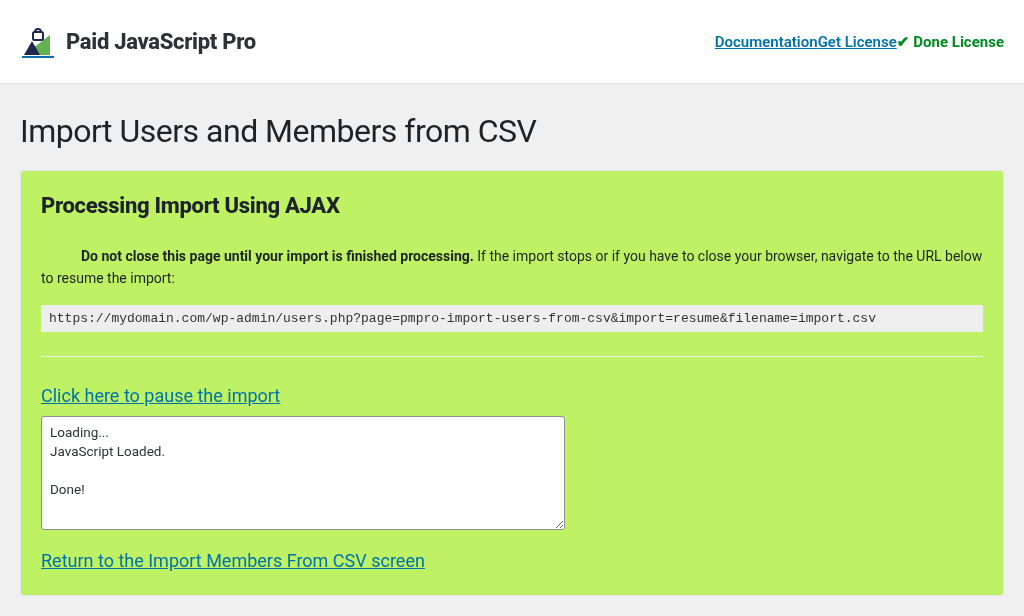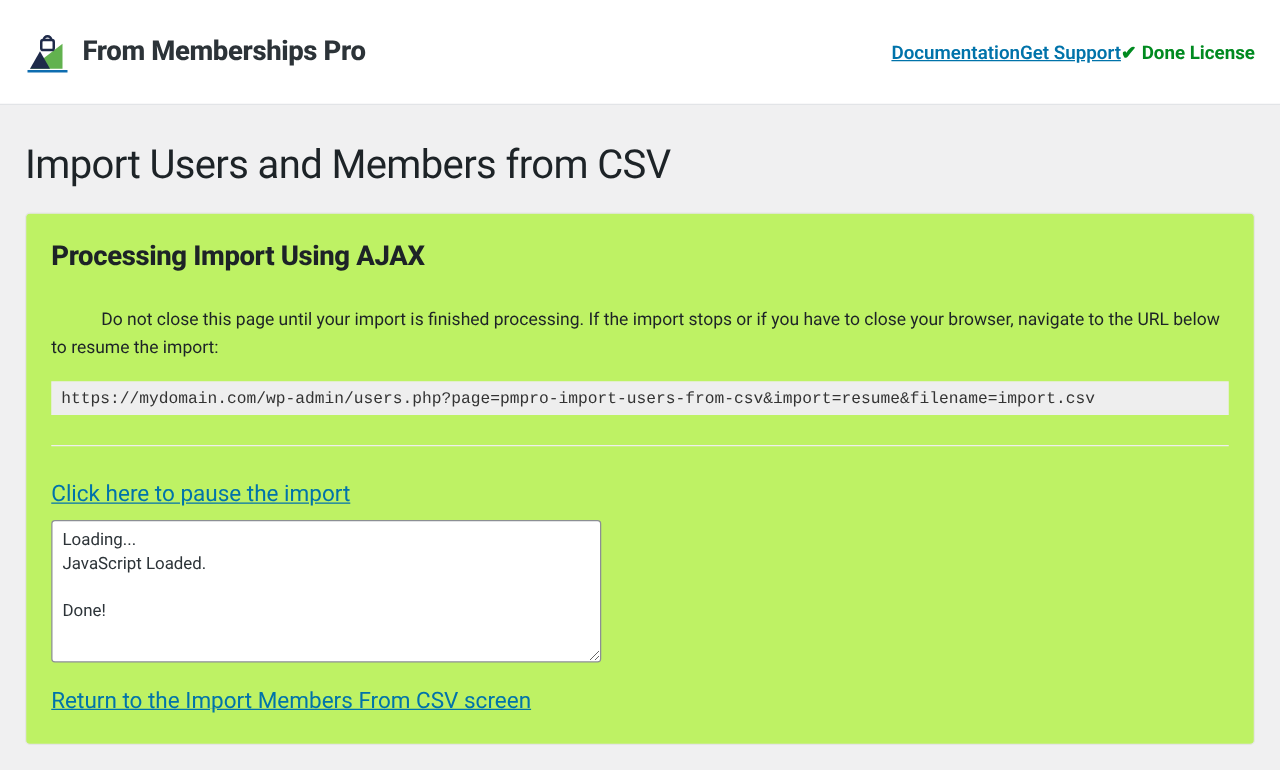--- a/index.html
+++ b/index.html
@@ -72,21 +72,21 @@
     font-weight: 800;
     margin: 10px 0 28px 0;
     letter-spacing: -0.3px;
   }
   .warning-line {
     font-size: 14px;
     line-height: 1.55;
     margin: 0 0 10px 0;
   }
   .warning-line .strong {
-    font-weight: 400;
+    font-weight: 700;
     padding-left: 40px;
   }
   .code-block {
     background: #eeeeee;
     font-family: ui-monospace, SFMono-Regular, Menlo, Consolas, "Liberation Mono", monospace;
     font-size: 13px;
     padding: 6px 8px;
     margin: 16px 0 24px 0;
     white-space: pre-wrap;
     word-break: break-all;
@@ -98,21 +98,21 @@
     margin: 0 0 28px 0;
   }
   a.pause-link, a.return-link {
     color: #0073aa;
     text-decoration: underline;
     font-size: 18px;
   }
   .pause-link { display:inline-block; margin-bottom: 10px; }
   textarea.log-area {
     display: block;
-    width: 440px;
+    width: 524px;
     height: 114px;
     font-family: -apple-system, BlinkMacSystemFont, "Segoe UI", Roboto, sans-serif;
     font-size: 13.5px;
     line-height: 1.4;
     padding: 6px 8px;
     border: 1px solid #8c8f94;
     border-radius: 3px;
     resize: both;
     margin-bottom: 20px;
     color: #2c3338;
@@ -126,25 +126,25 @@
   <div class="brand-wrap">
     <span class="brand-logo">
       <svg width="36" height="34" viewBox="0 0 36 34">
         <path d="M4 30 L30 10 L30 30 Z" fill="#62b24f"></path>
         <path d="M4 30 L12 16 L20 30 Z" fill="#1e2a4a"></path>
         <path d="M2 32 L34 32" stroke="#0e6db0" stroke-width="2"></path>
         <rect x="13" y="7" width="10" height="8" rx="1.5" fill="none" stroke="#1e2a4a" stroke-width="2"></rect>
         <path d="M15 7 a3 3 0 0 1 6 0" fill="none" stroke="#1e2a4a" stroke-width="2"></path>
       </svg>
     </span>
-    <span class="brand-name">From Memberships Pro</span>
+    <span class="brand-name">Paid JavaScript Pro</span>
   </div>
   <div class="topbar-links">
     <a href="#">Documentation</a>
-    <a href="#">Get Support</a>
+    <a href="#">Get License</a>
     <span class="license-valid">
       <span class="check">✔</span>
       <span>Done License</span>
     </span>
   </div>
 </div>
 
 <div class="page-wrap">
   <h1 class="page-title">Import Users and Members from CSV</h1>
 

